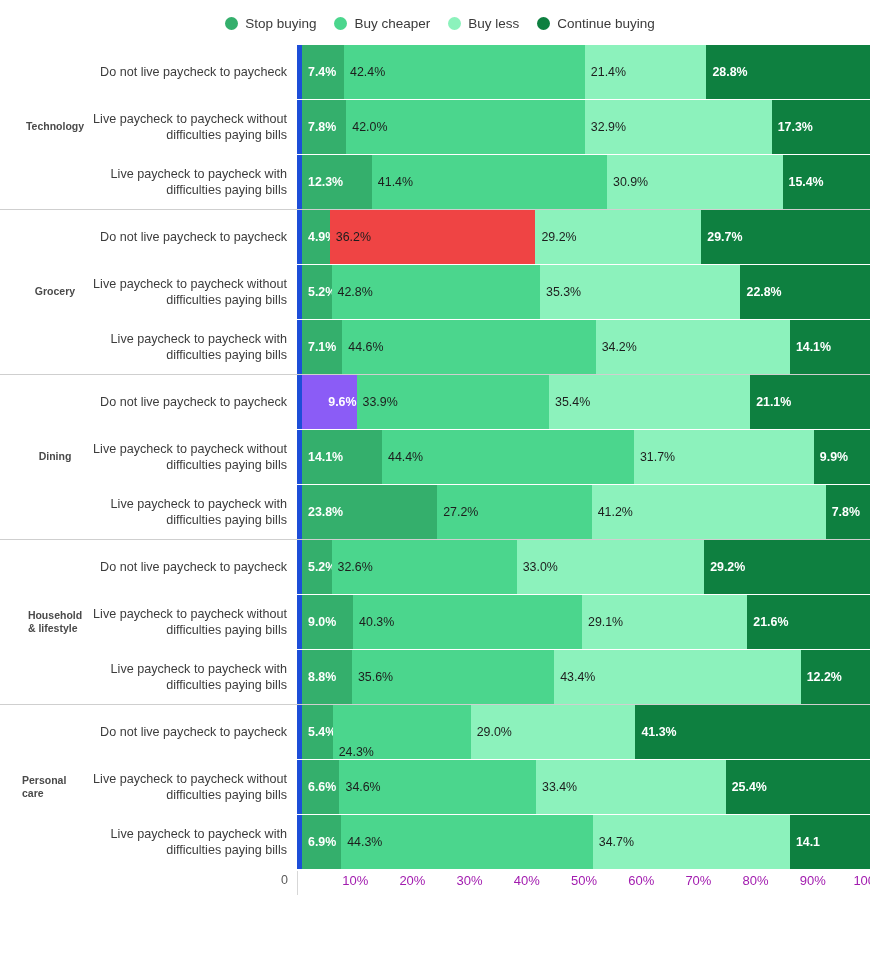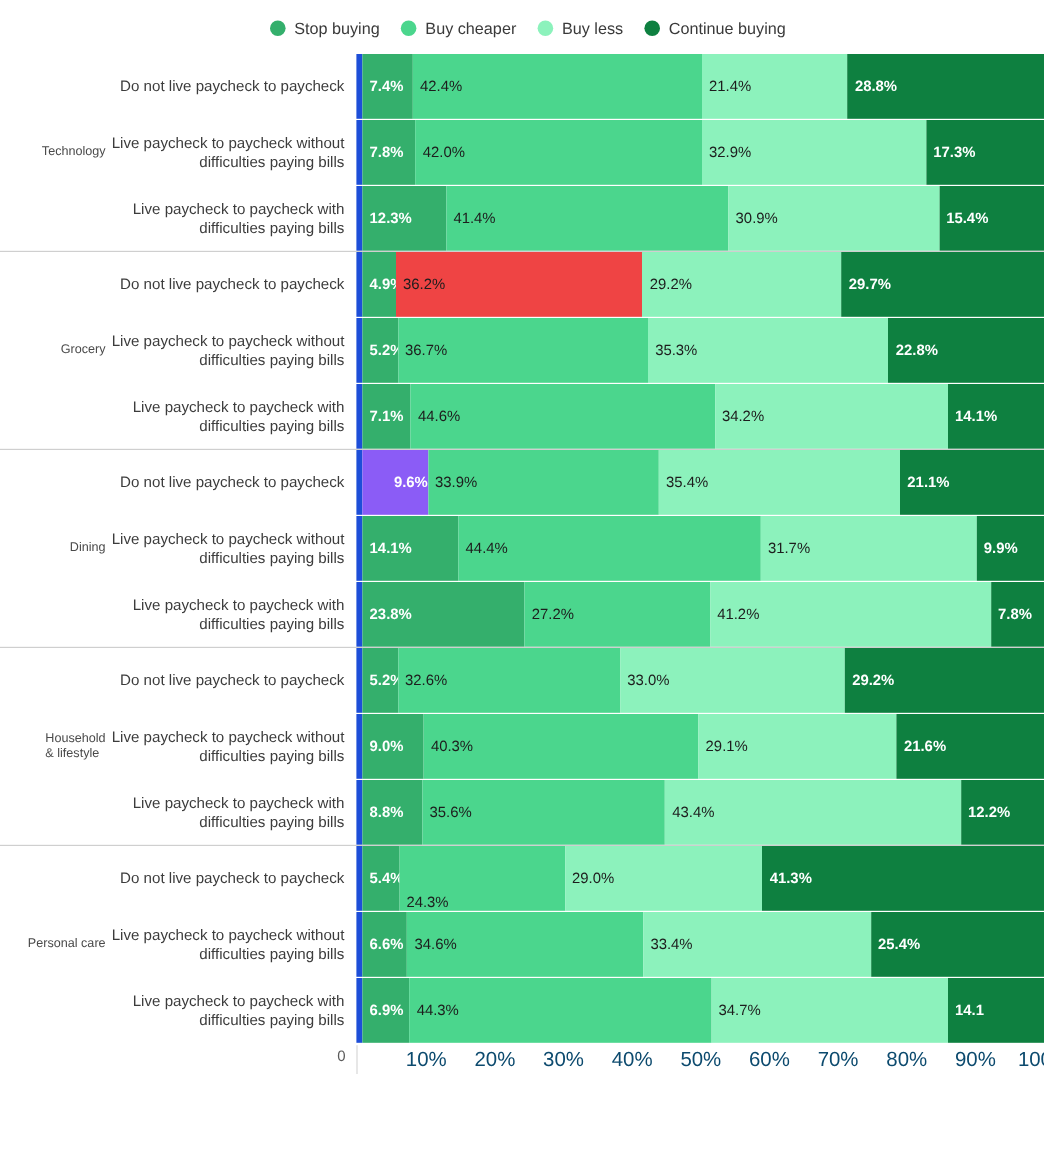--- a/index.html
+++ b/index.html
@@ -34,22 +34,22 @@
 
   
   .chart { position: relative; margin-top: 14px; }
 
   .grp { position: relative; }
   .grp + .grp { border-top: 1px solid #cfcfcf; }
   .grp-inner { display: flex; align-items: stretch; }
 
   .cat-col {
     width: 92px; flex: 0 0 92px;
-    display: flex; align-items: center; justify-content: flex-end;
-    padding-left: 22px; padding-right: 4px;
+    display: flex; align-items: center; justify-content: center;
+    padding-left: 22px; padding-right: 4px; font-weight: bold;
   }
   .cat-label {
     font-size: 10.5px; color: #4a4a4a; line-height: 1.25;
   }
 
   .rows-col { flex: 1 1 auto; min-width: 0; }
 
   .row { display: flex; align-items: stretch; height: 54px; }
   .row + .row { margin-top: 1px; }
 
@@ -81,21 +81,21 @@
     display: flex;
   }
   .axis-pad { width: 297px; flex: 0 0 297px; position: relative; }
   .axis-zero {
     position: absolute; right: 9px; top: 2px;
     font-size: 12.5px; color: #5a5a5a;
   }
   .axis-track { flex: 1 1 auto; position: relative; border-left: 1px solid #d7d7d7; }
   .tick {
     position: absolute; top: 2px;
-    font-size: 17px; color: #0c4a6e;
+    font-size: 13px; color: #a21caf;
     transform: translateX(-50%);
     white-space: nowrap;
   }
 </style>
 </head>
 <body>
 
 <div id="page">
 
 
@@ -202,21 +202,21 @@
                 </div>
               </div>
             </div>
             <div class="row">
               <div class="row-label">Live paycheck to paycheck without difficulties paying bills</div>
               <div class="bar-wrap">
                 <div class="seg light-text" style="background: rgb(52, 175, 108); width: 5.2%;">
                   <span>5.2%</span>
                 </div>
                 <div class="seg dark-text" style="background: rgb(75, 214, 141); width: 36.7%;">
-                  <span>36.7%</span>
+                  <span>42.8%</span>
                 </div>
                 <div class="seg dark-text" style="background: rgb(140, 242, 188); width: 35.3%;">
                   <span>35.3%</span>
                 </div>
                 <div class="seg light-text" style="background: rgb(14, 128, 64); width: 22.8%; text-align: right;">
                   <span>22.8%</span>
                 </div>
               </div>
             </div>
             <div class="row">

